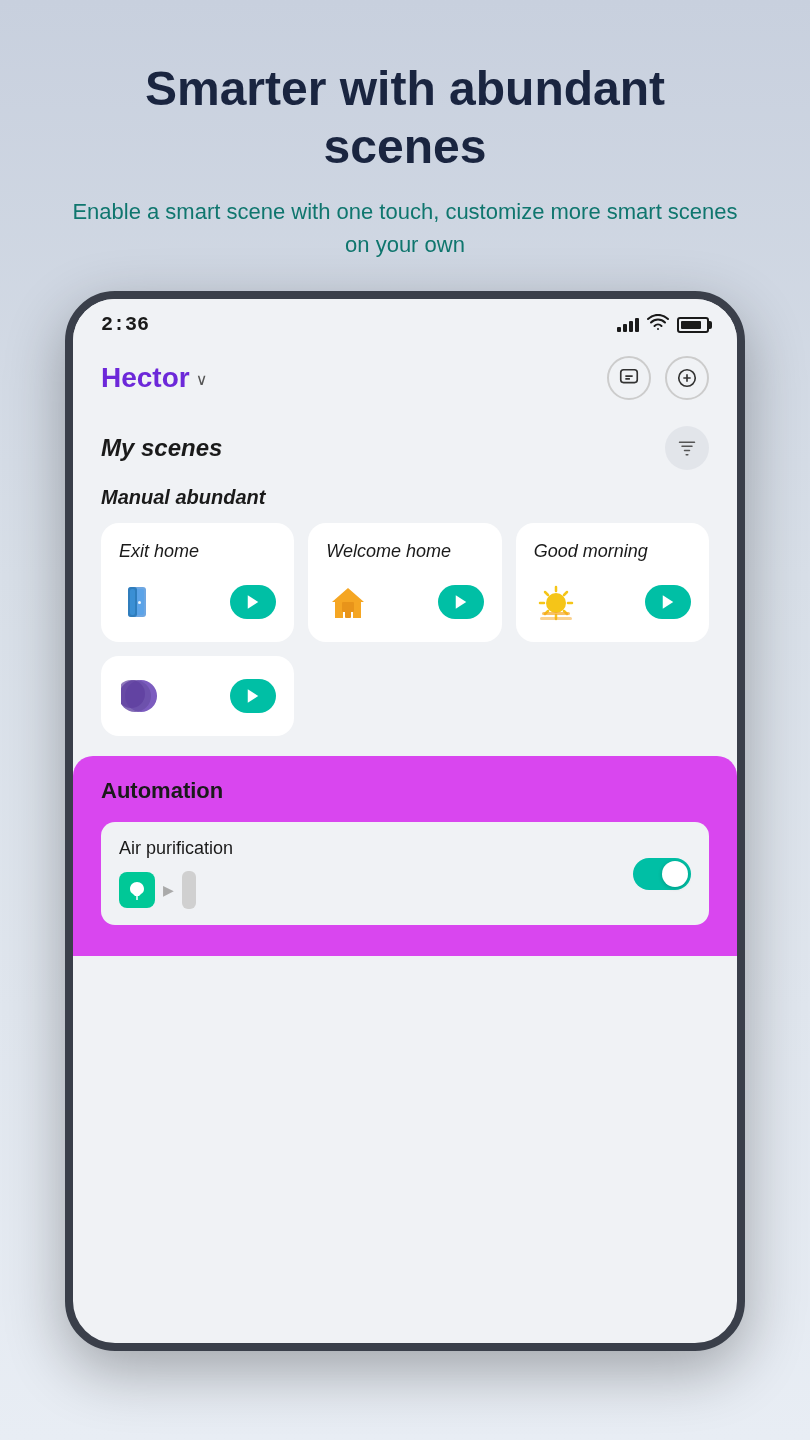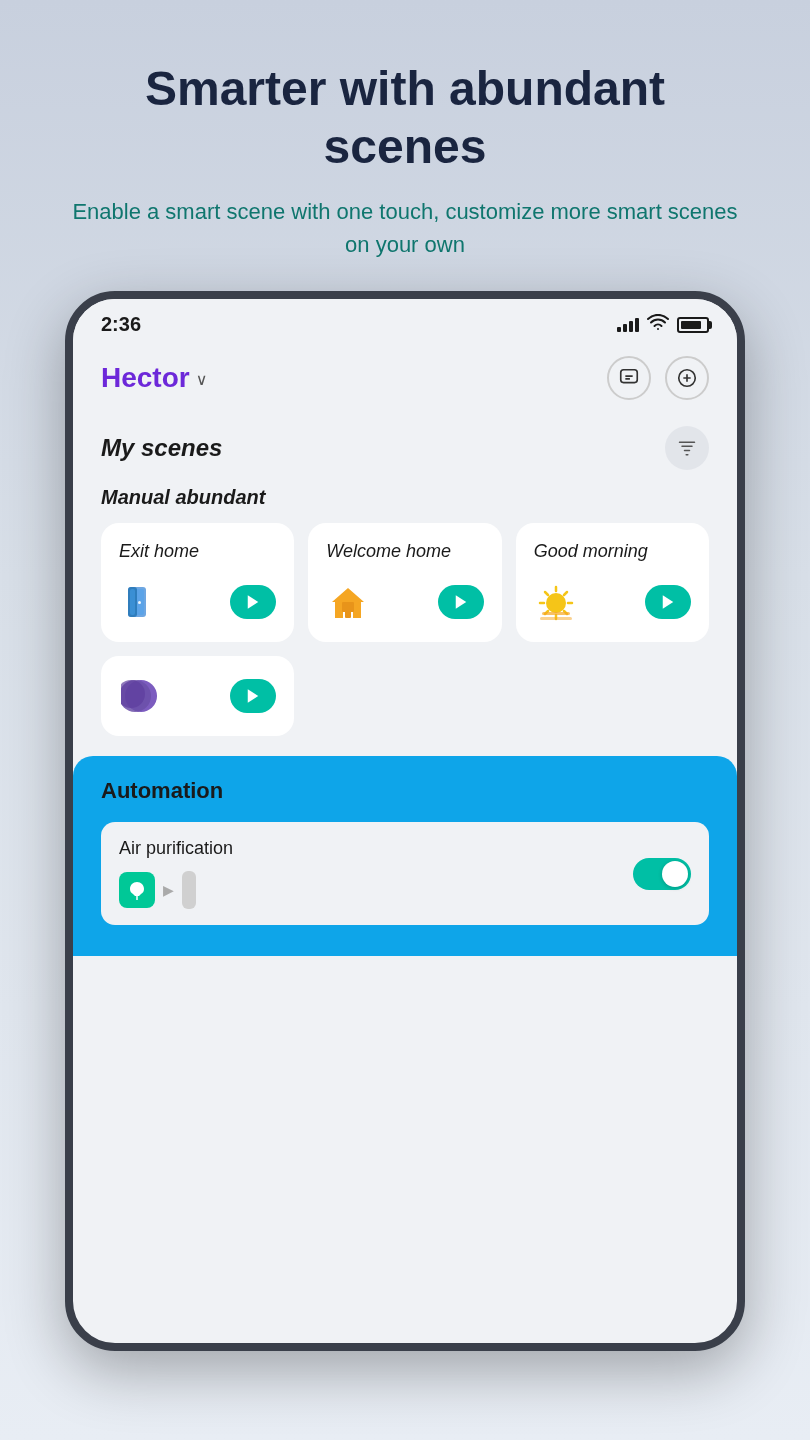--- a/index.html
+++ b/index.html
@@ -50,20 +50,21 @@
       padding: 14px 28px 10px;
       display: flex;
       justify-content: space-between;
       align-items: center;
     }
 
     .status-time {
       font-size: 20px;
       font-weight: 600;
       color: #1a1a1a;
+      font-family: Liberation Mono, monospace;
     }
 
     .status-icons {
       display: flex;
       align-items: center;
       gap: 8px;
     }
 
     .signal-bars {
       display: flex;
@@ -261,21 +262,21 @@
     }
 
     .run-btn svg {
       width: 18px;
       height: 18px;
       fill: white;
       stroke: none;
     }
 
     .automation-section {
-      background: #0ea5e9;
+      background: #d946ef;
       border-radius: 20px 20px 0 0;
       padding: 22px 28px;
       min-height: 200px;
     }
 
     .automation-title {
       font-size: 22px;
       font-weight: 600;
       color: #1a1a1a;
       margin-bottom: 18px;

